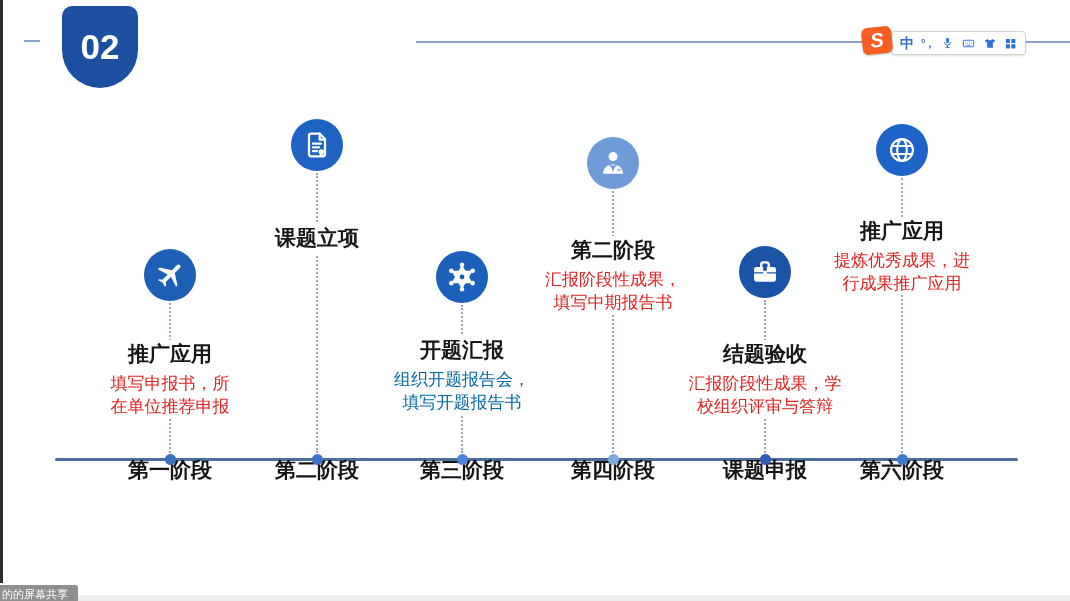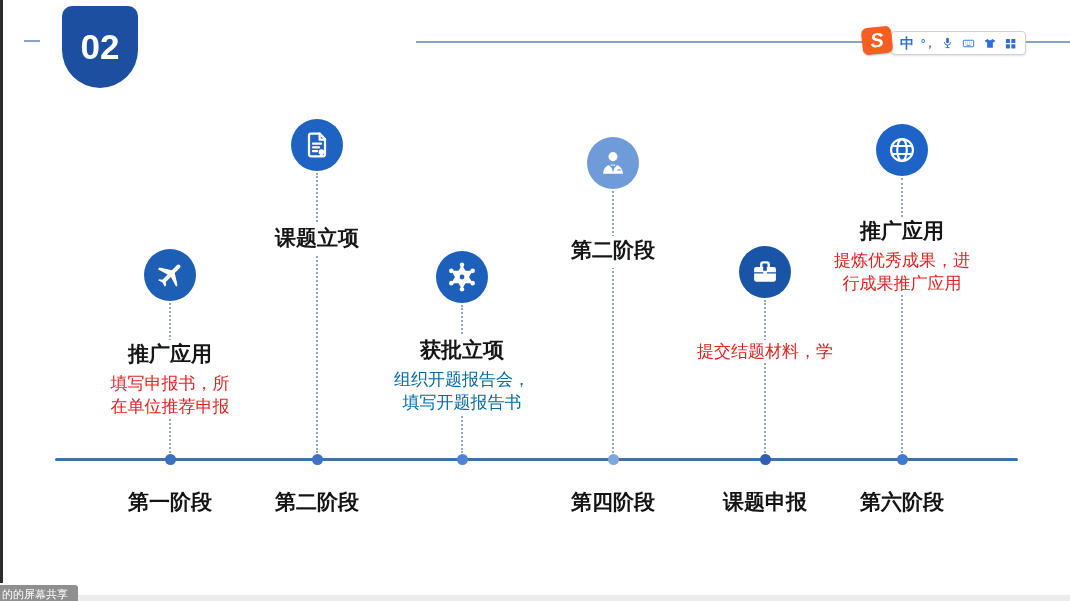--- a/index.html
+++ b/index.html
@@ -29,21 +29,21 @@
   .ime-pill svg{display:block;}
 
   
   .circle{position:absolute;width:52px;height:52px;border-radius:50%;display:flex;align-items:center;justify-content:center;}
   .circle svg{width:32px;height:32px;}
   .connector{position:absolute;width:0;border-left:2px dotted #93a7c4;z-index:1;}
   .tblock{position:absolute;width:190px;text-align:center;background:#fff;z-index:2;}
   .stitle{font-size:21px;font-weight:bold;color:#161616;margin-bottom:4px;}
   .sdesc{font-size:17px;line-height:23px;}
   .dot{position:absolute;width:11px;height:11px;border-radius:50%;top:454px;z-index:3;}
-  .slabel{position:absolute;width:190px;text-align:center;top:488px;font-size:21px;font-weight:bold;color:#141414;}
+  .slabel{position:absolute;width:190px;text-align:center;top:456px;font-size:21px;font-weight:bold;color:#141414;}
   .timeline{position:absolute;left:55px;top:458px;width:963px;height:3px;border-radius:2px;}
 
   
   .s1.circle{left:144px;top:249px;} .s1.connector{left:169px;top:303px;height:150px;}
   .s1.tblock{left:75px;top:340px;}  .s1.dot{left:165px;} .s1.slabel{left:75px;}
   .s2.circle{left:291px;top:119px;} .s2.connector{left:316px;top:173px;height:280px;}
   .s2.tblock{left:222px;top:224px;} .s2.dot{left:312px;} .s2.slabel{left:222px;}
   .s3.circle{left:436px;top:251px;} .s3.connector{left:461px;top:305px;height:148px;}
   .s3.tblock{left:367px;top:336px;} .s3.dot{left:457px;} .s3.slabel{left:367px;}
   .s4.circle{left:587px;top:137px;} .s4.connector{left:612px;top:191px;height:262px;}
@@ -142,55 +142,60 @@
         <circle cx="12" cy="21.2" r="1.7"></circle>
       <circle cx="4" cy="7.4" r="1.7"></circle>
         <circle cx="20" cy="7.4" r="1.7"></circle>
       <circle cx="4" cy="16.6" r="1.7"></circle>
         <circle cx="20" cy="16.6" r="1.7"></circle>
       <circle cx="12" cy="12" r="1.8" fill="#1c60bc"></circle>
     </svg>
   </div>
   <div class="connector s3"></div>
   <div class="tblock s3">
-    <div class="stitle">获批立项</div>
+    <div class="stitle">开题汇报</div>
     <div class="sdesc" style="color: #0369a1;">
       <span>组织开题报告会，</span><br><span>填写开题报告书</span>
     </div>
   </div>
   <div class="dot s3" style="background: rgb(75, 132, 216);"></div>
+  <div class="slabel s3">第三阶段</div>
 
   <div class="circle s4" style="background: rgb(111, 156, 216);">
     <svg viewBox="0 0 24 24">
       <circle cx="12" cy="7.2" r="3.4" fill="#fff"></circle>
       <path d="M4.5 20c.3-4.6 3.4-6.9 7.5-6.9s7.2 2.3 7.5 6.9z" fill="#fff"></path>
       <path d="M9.4 13.5L12 16l2.6-2.5" stroke="#6f9cd8" stroke-width="1.1" fill="none"></path>
       <path d="M12 13.4l-1.2 1.4 1.2 4.4 1.2-4.4z" fill="#6f9cd8"></path>
       <path d="M15.3 17.2h2.4" stroke="#6f9cd8" stroke-width="1"></path>
     </svg>
   </div>
   <div class="connector s4"></div>
   <div class="tblock s4">
     <div class="stitle">第二阶段</div>
+    <div class="sdesc" style="color: rgb(224, 34, 34);">
+      <span>汇报阶段性成果，</span><br><span>填写中期报告书</span>
+    </div>
   </div>
   <div class="dot s4" style="background: rgb(125, 168, 222);"></div>
   <div class="slabel s4">第四阶段</div>
 
   <div class="circle s5" style="background: rgb(26, 84, 166);">
     <svg viewBox="0 0 24 24">
       <path d="M9.2 8.5V6.4c0-.9.7-1.6 1.6-1.6h2.4c.9 0 1.6.7 1.6 1.6v2.1" fill="none" stroke="#fff" stroke-width="1.8"></path>
       <rect x="3.8" y="8.3" width="16.4" height="11" rx="1.6" fill="#fff"></rect>
       <rect x="10.6" y="8.3" width="2.8" height="2.8" rx="0.5" fill="#1a54a6"></rect>
       <path d="M3.8 12.6h6.8M13.4 12.6h6.8" stroke="#1a54a6" stroke-width="0.9"></path>
     </svg>
   </div>
   <div class="connector s5"></div>
   <div class="tblock s5">
-    <div class="sdesc" style="color: rgb(224, 34, 34);">
-      <span>提交结题材料，学</span><br>
+    <div class="stitle">结题验收</div>
+    <div class="sdesc" style="color: rgb(224, 34, 34);">
+      <span>汇报阶段性成果，学</span><br><span>校组织评审与答辩</span>
     </div>
   </div>
   <div class="dot s5" style="background: rgb(46, 95, 176);"></div>
   <div class="slabel s5">课题申报</div>
 
   <div class="circle s6" style="background: rgb(30, 99, 200);">
     <svg viewBox="0 0 24 24" fill="none" stroke="#fff" stroke-width="1.6">
       <circle cx="12" cy="12" r="8.2"></circle>
       <ellipse cx="12" cy="12" rx="3.6" ry="8.2"></ellipse>
       <path d="M4.4 9h15.2M4.4 15h15.2"></path>

